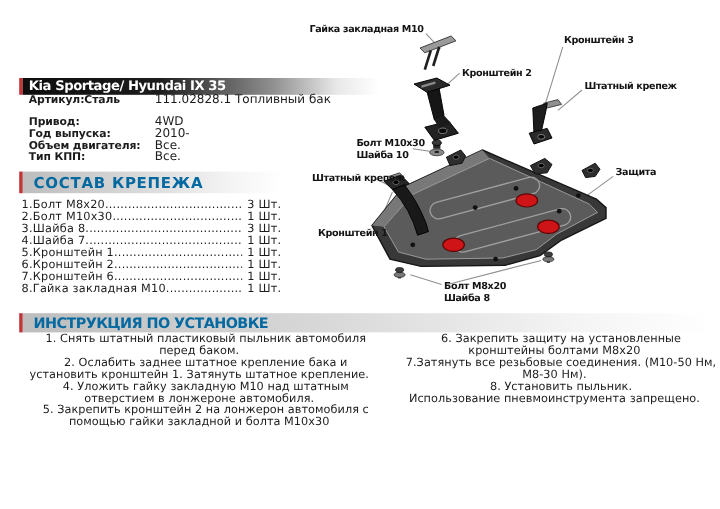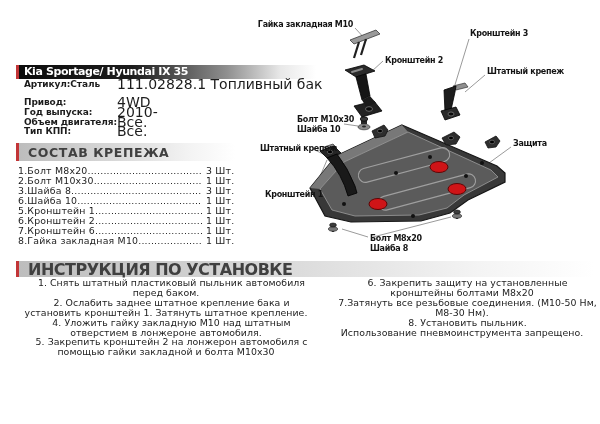--- a/index.html
+++ b/index.html
@@ -10,29 +10,29 @@
   .titlebar{position:absolute;left:16px;top:65px;width:300px;height:14px;}
   .titlebar .accent{position:absolute;left:0;top:0;width:3px;height:14px;background:#c23537;}
   .titlebar .bg{position:absolute;left:3px;top:0;width:297px;height:14px;
       background:linear-gradient(90deg,#0d0d0d 0%,#1c1c1c 38%,#8f8f8f 70%,#e8e8e8 88%,#ffffff 100%);}
   .titlebar .txt{position:absolute;left:8px;top:0;line-height:14px;font-size:11px;font-weight:bold;
       color:#ffffff;letter-spacing:-0.4px;white-space:nowrap;}
 
   
   .kv{position:absolute;left:24px;height:10px;font-size:9.4px;line-height:10px;white-space:nowrap;}
   .kv .k{font-weight:bold;font-size:9px;letter-spacing:-0.1px;text-align:right;}
-  .kv .v{position:absolute;left:93px;font-size:14px;}
+  .kv .v{position:absolute;left:105px;font-size:10px;}
 
   
   .secbar{position:absolute;height:18px;}
   .secbar .accent{position:absolute;left:0;top:0;width:3px;height:100%;background:#c23537;}
   .secbar .bg{position:absolute;left:3px;top:0;right:0;height:100%;
       background:linear-gradient(90deg,#bdbdbd 0%,#d9d9d9 45%,#f4f4f4 80%,#ffffff 100%);}
   .secbar .txt{position:absolute;left:12px;top:0;height:100%;display:flex;align-items:center;
-      font-weight:bold;color:#404040;white-space:nowrap;}
+      font-weight:bold;color:#0369a1;white-space:nowrap;}
 
   
   .flist{position:absolute;left:18px;top:166px;width:224px;}
   .frow{display:flex;align-items:baseline;height:10px;line-height:10px;
         font-size:9.4px;letter-spacing:0.2px;white-space:nowrap;}
   .frow .fl-label{flex:0 0 auto;}
   .frow .fl-dots{flex:1 1 auto;overflow:hidden;white-space:nowrap;color:#1c1c1c;}
   .frow .fl-dots::after{content:"....................................................................";}
   .frow .fl-qty{flex:0 0 36px;margin-left:4px;}
 
@@ -96,21 +96,21 @@
         <span class="fl-label">2.Болт М10х30</span>
         <span class="fl-dots"></span>
         <span class="fl-qty">1 Шт.</span>
       </div>
     <div class="frow">
         <span class="fl-label">3.Шайба 8</span>
         <span class="fl-dots"></span>
         <span class="fl-qty">3 Шт.</span>
       </div>
     <div class="frow">
-        <span class="fl-label">6.Шайба 10</span>
+        <span class="fl-label">4.Шайба 7</span>
         <span class="fl-dots"></span>
         <span class="fl-qty">1 Шт.</span>
       </div>
     <div class="frow">
         <span class="fl-label">5.Кронштейн 1</span>
         <span class="fl-dots"></span>
         <span class="fl-qty">1 Шт.</span>
       </div>
     <div class="frow">
         <span class="fl-label">6.Кронштейн 2</span>
@@ -125,21 +125,21 @@
     <div class="frow">
         <span class="fl-label">8.Гайка закладная М10</span>
         <span class="fl-dots"></span>
         <span class="fl-qty">1 Шт.</span>
       </div>
   </div>
 
   <div class="secbar" style="left:16px;top:261px;width:578px;height:16px;">
     <div class="accent"></div>
     <div class="bg"></div>
-    <div class="txt" style="font-size:16px;letter-spacing:-0.5px;">ИНСТРУКЦИЯ ПО УСТАНОВКЕ</div>
+    <div class="txt" style="font-size:12px;letter-spacing:-0.5px;">ИНСТРУКЦИЯ ПО УСТАНОВКЕ</div>
   </div>
 
   <div class="instr-col" style="left:18px;top:278px;width:296px;">
     <p>1. Снять штатный пластиковый пыльник автомобиля перед баком.</p>
     <p>2. Ослабить заднее штатное крепление бака и установить кронштейн 1. Затянуть штатное крепление.</p>
     <p>4. Уложить гайку закладную М10 над штатным отверстием в лонжероне автомобиля.</p>
     <p>5. Закрепить кронштейн 2 на лонжерон автомобиля с помощью гайки закладной и болта М10х30</p>
   </div>
   <div class="instr-col" style="left:327px;top:278px;width:270px;">
     <p>6. Закрепить защиту на установленные кронштейны болтами М8х20</p>

